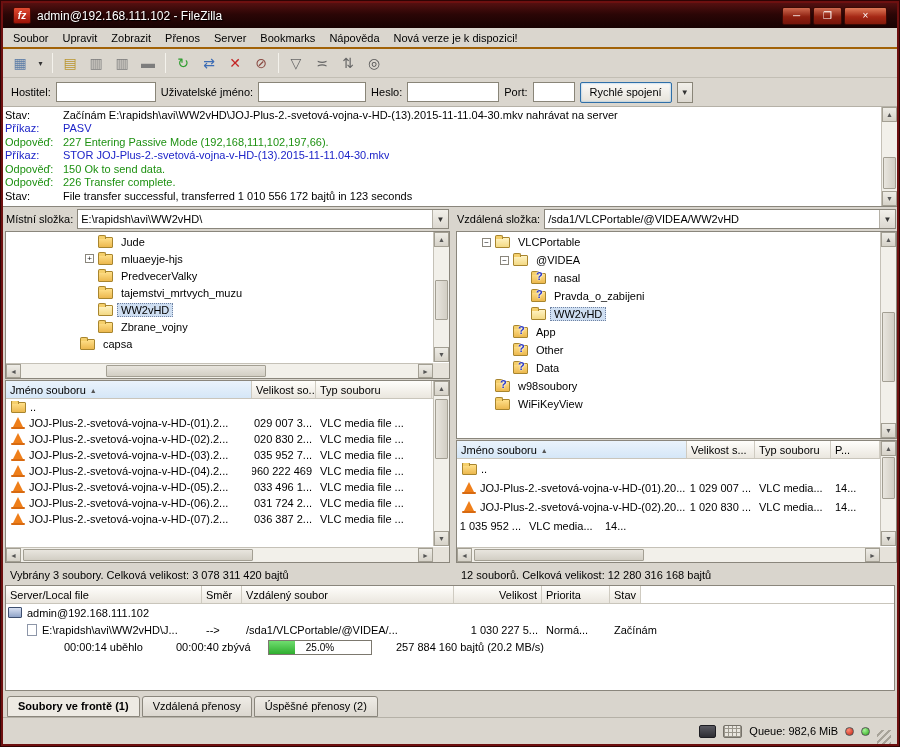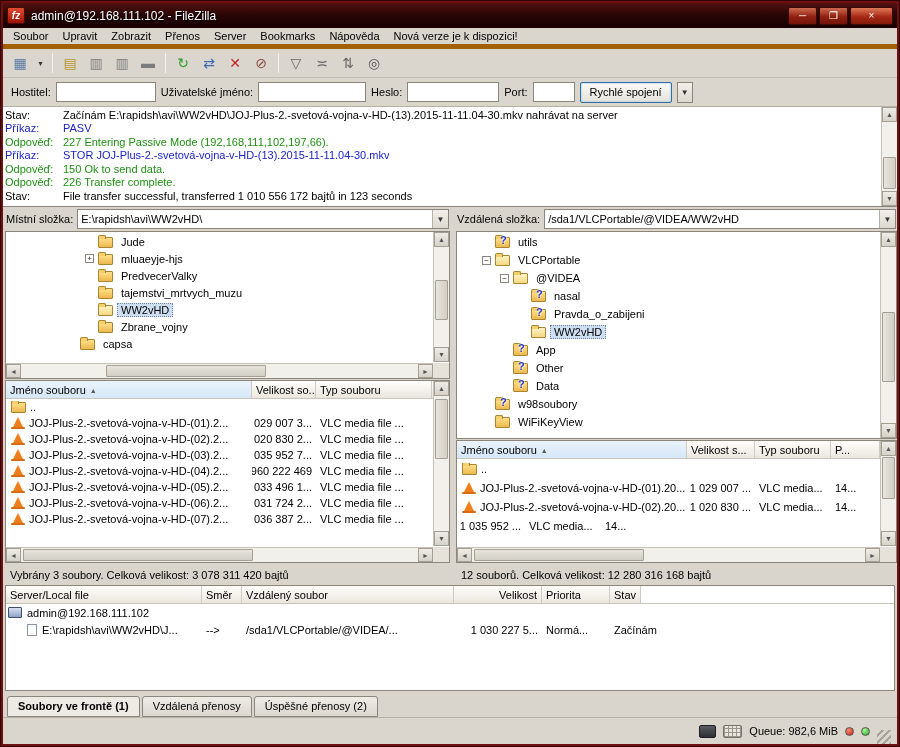--- a/index.html
+++ b/index.html
@@ -1,29 +1,29 @@
 <!DOCTYPE html>
 <html><head>
 <meta charset="utf-8">
 <style>
   *{box-sizing:border-box;margin:0;padding:0}
   html,body{width:900px;height:747px}
   body{font-family:"Liberation Sans",sans-serif;background:#6b6b6b}
   .window{position:relative;width:900px;height:747px;background:#d9d5cd;border:3px solid #6e1010;outline:1px solid #2e0404;outline-offset:-1px;overflow:hidden;font-size:11px;color:#000}
 
   
-  .titlebar{position:absolute;left:0;top:0;right:0;height:25px;background:linear-gradient(180deg,#541010 0%,#2b0606 45%,#170202 100%);display:flex;align-items:center;padding:0 4px;color:#fff}
+  .titlebar{position:absolute;left:0;top:0;right:0;height:25px;background:linear-gradient(180deg,#541010 0%,#2b0606 45%,#170202 100%);display:flex;align-items:center;padding:0 10px;color:#fff}
   .fzlogo{width:18px;height:17px;background:linear-gradient(#e24b32,#9c1206);border:1px solid #4c0a04;border-radius:2px;color:#fff;font-weight:bold;font-size:10px;font-style:italic;display:flex;align-items:center;justify-content:center;margin-right:6px;flex:0 0 auto}
   .title-text{font-size:12px;text-shadow:1px 1px 1px #000;white-space:nowrap}
   .win-btns{margin-left:auto;display:flex;gap:2px}
   .wbtn{width:29px;height:18px;background:linear-gradient(#cf6a50,#8e2010 55%,#75140a);border:1px solid #3c0a04;border-radius:2px;color:#fff;display:flex;align-items:center;justify-content:center;font-size:10px;line-height:1}
   .wbtn.close{width:43px;background:linear-gradient(#e07a58,#a52815 55%,#851a0a)}
 
   
-  .menubar{position:absolute;top:25px;left:0;right:0;height:21px;display:flex;align-items:center;padding:0 3px;background:#dad6ce;border-bottom:5px solid #a16207}
+  .menubar{position:absolute;top:25px;left:0;right:0;height:21px;display:flex;align-items:center;padding:0 3px;background:#dad6ce;border-bottom:2px solid #a16207}
   .menu-item{padding:3px 7px;white-space:nowrap;cursor:default}
 
   
   .toolbar{position:absolute;top:46px;left:0;right:0;height:29px;display:flex;align-items:center;padding:0 4px;background:#dad6ce;border-bottom:1px solid #c2beb4}
   .tb-btn{width:24px;height:23px;border:1px solid transparent;background:transparent;display:flex;align-items:center;justify-content:center;margin:0 1px}
   .tb-glyph{font-size:14px;line-height:1}
   .tb-dd{width:13px;font-size:8px;color:#333}
   .tb-sep{width:1px;height:20px;background:#a29e94;border-right:1px solid #f4f2ec;margin:0 4px}
 
   
@@ -421,25 +421,20 @@
       <div class="pane-top">
         <span class="lbl">Vzdálená složka:</span>
         <div class="combo">
           <span>/sda1/VLCPortable/@VIDEA/WW2vHD</span>
           <span class="arrow">▼</span>
         </div>
       </div>
       <div class="treebox">
         <div class="tree-rows" id="remote-tree">
             <div class="tree-row">
-              <span class="tree-indent" style="width: 36px;"></span>
-              <span class="fi folder-q"></span>
-              <span class="tree-label">utils</span>
-            </div>
-            <div class="tree-row">
               <span class="tree-indent" style="width: 24px;"></span>
               <span class="expander">−</span>
               <span class="fi folder-open"></span>
               <span class="tree-label">VLCPortable</span>
             </div>
             <div class="tree-row">
               <span class="tree-indent" style="width: 42px;"></span>
               <span class="expander">−</span>
               <span class="fi folder-open"></span>
               <span class="tree-label">@VIDEA</span>
@@ -575,20 +570,29 @@
         <div class="qcell q0">
             <span class="doc-icon"></span>
             <span>E:\rapidsh\avi\WW2vHD\J...</span>
           </div>
         <div class="qcell q1">--&gt;</div>
         <div class="qcell q2">/sda1/VLCPortable/@VIDEA/...</div>
         <div class="qcell q3">1 030 227 5...</div>
         <div class="qcell q4">Normá...</div>
         <div class="qcell q5">Začínám</div>
       </div>
+      <div class="progress-row">
+        <span class="pr-elapsed">00:00:14 uběhlo</span>
+        <span class="pr-remaining">00:00:40 zbývá</span>
+        <span class="progress-bar">
+          <span class="progress-fill" id="progress-fill" style="width: 25%;"></span>
+          <span class="progress-label">25.0%</span>
+        </span>
+        <span class="pr-detail">257 884 160 bajtů (20.2 MB/s)</span>
+      </div>
     </div>
   </div>
 
   <div class="tabs" id="tabs">
       <div class="tab active">Soubory ve frontě (1)</div>
       <div class="tab">Vzdálená přenosy</div>
       <div class="tab">Úspěšné přenosy (2)</div>
     </div>
 
   <div class="statusbar">

